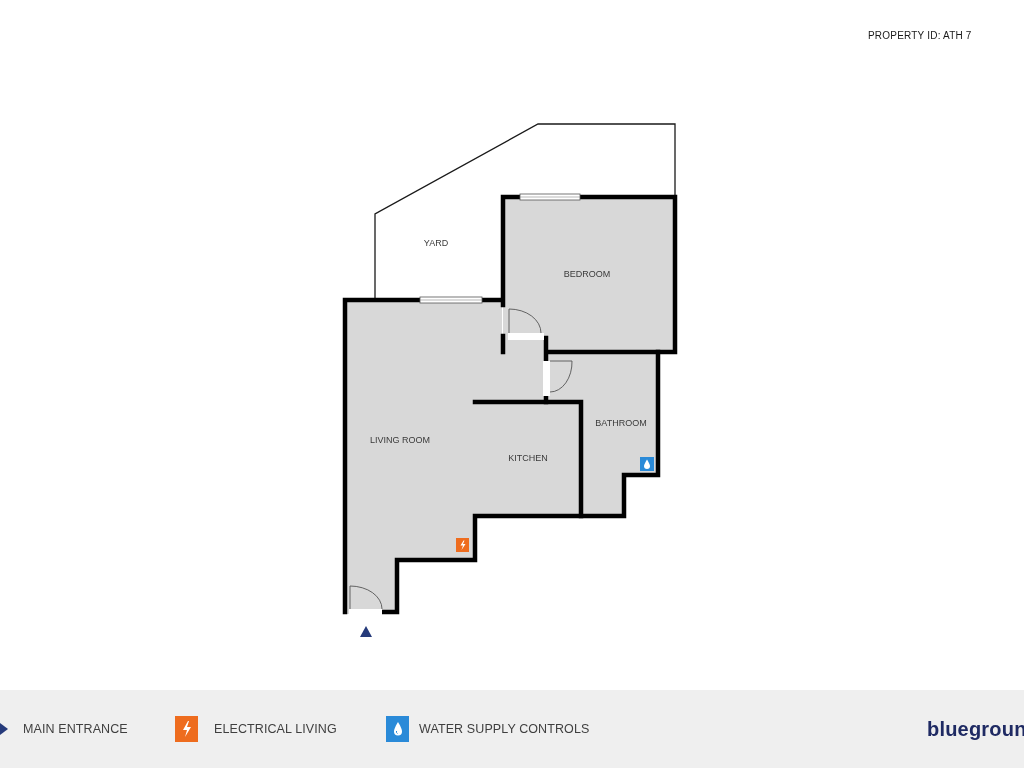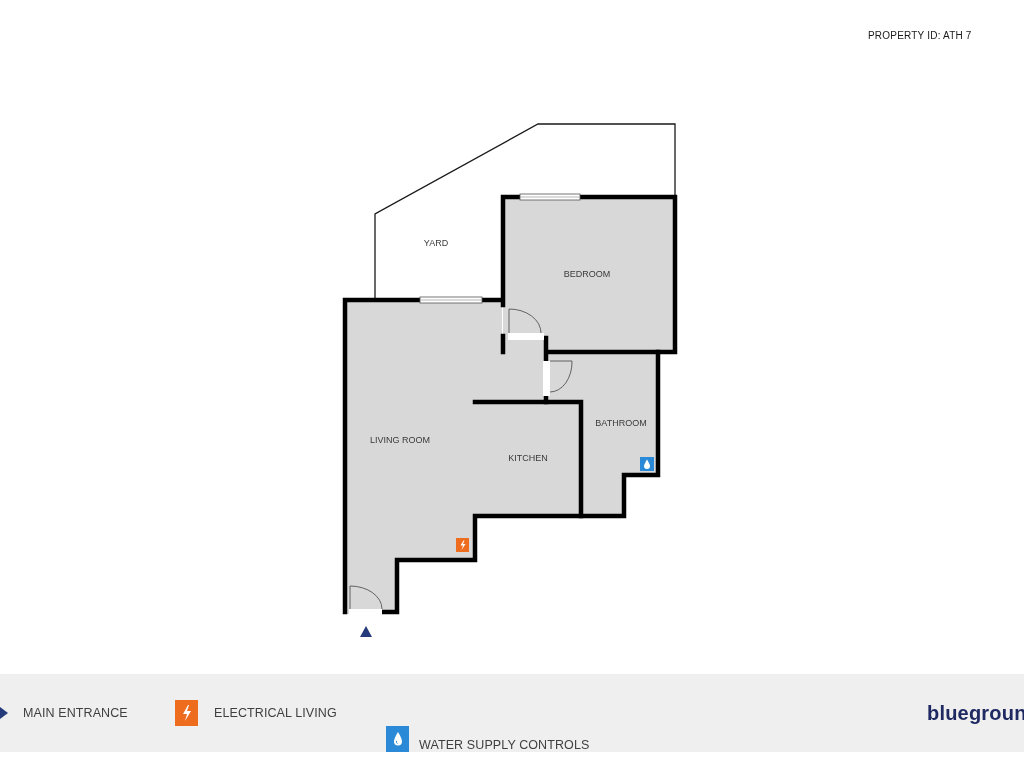--- a/index.html
+++ b/index.html
@@ -1,20 +1,20 @@
 <!DOCTYPE html>
 <html><head>
 <meta charset="utf-8">
 <style>
   html,body{margin:0;padding:0;}
   body{width:1024px;height:768px;position:relative;overflow:hidden;background:#ffffff;font-family:"Liberation Sans",sans-serif;}
   .prop-id{position:absolute;top:30px;left:868px;font-size:10px;color:#1a1a1a;white-space:nowrap;letter-spacing:0.2px;}
   svg.plan{position:absolute;left:0;top:0;}
   .room-label{font-family:"Liberation Sans",sans-serif;font-size:9px;fill:#3a3a3a;}
-  .legend{position:absolute;left:0;top:674px;width:1024px;height:78px;background:#efefef;}
+  .legend{position:absolute;left:0;top:690px;width:1024px;height:78px;background:#efefef;}
   .legend-item{position:absolute;top:0;height:78px;display:flex;align-items:center;}
   .legend-text{font-size:12.5px;color:#3f3f3f;letter-spacing:0.1px;white-space:nowrap;}
   .legend-icon{width:25px;height:25px;display:flex;align-items:center;justify-content:center;margin-right:16px;}
   .brand{position:absolute;left:927px;top:0;height:78px;display:flex;align-items:center;font-size:20px;font-weight:bold;color:#1f2a63;white-space:nowrap;letter-spacing:0.2px;}
 </style>
 </head>
 <body>
 
 <div class="prop-id">PROPERTY ID: ATH 7</div>
 
@@ -91,21 +91,21 @@
 
   <div class="legend-item" style="left:175px;">
     <div class="legend-icon" style="background:#ee6c1e;width:23px;height:26px;">
       <svg width="12" height="18" viewBox="0 0 12 18">
           <path d="M7,1 L2,10 L6,10 L4,17 L10,7 L6,7 L8,1 Z" fill="#fff"></path>
         </svg>
     </div>
     <span class="legend-text">ELECTRICAL LIVING</span>
   </div>
 
-  <div class="legend-item" style="left:386px;align-items:flex-end;">
+  <div class="legend-item" style="left:386px;">
     <div class="legend-icon" style="background:#2a8ad8;width:23px;height:26px;margin-right:10px;">
       <svg width="12" height="16" viewBox="0 0 12 16">
           <path d="M6,1 C3,6 2,8.5 2,10.5 A4,4 0 0 0 10,10.5 C10,8.5 9,6 6,1 Z" fill="#fff"></path>
           <path d="M4.5,10 A1.5,2 0 0 0 5.5,12.5" stroke="#2a8ad8" stroke-width="1" fill="none"></path>
         </svg>
     </div>
     <span class="legend-text">WATER SUPPLY CONTROLS</span>
   </div>
 
   <div class="brand">bluegroun</div>

